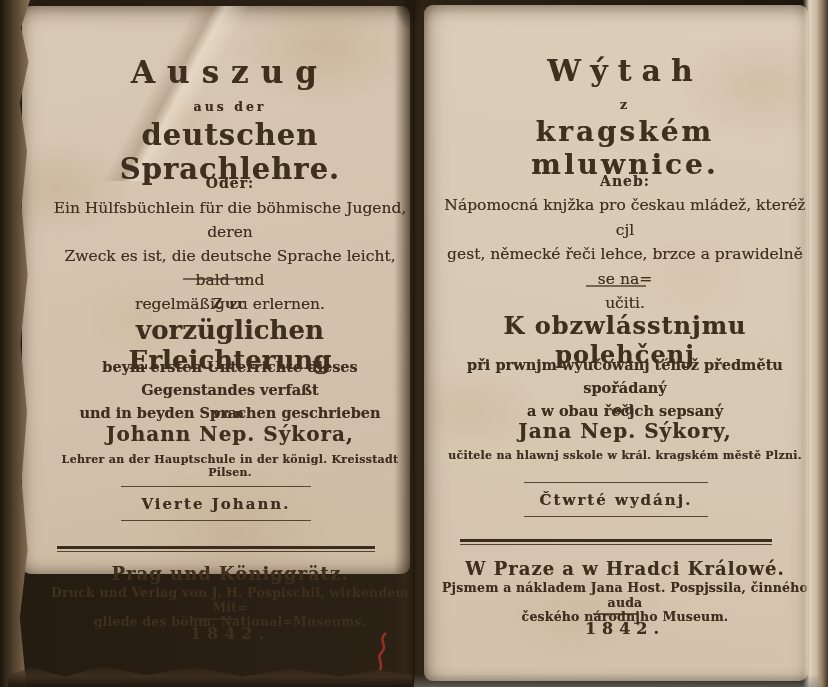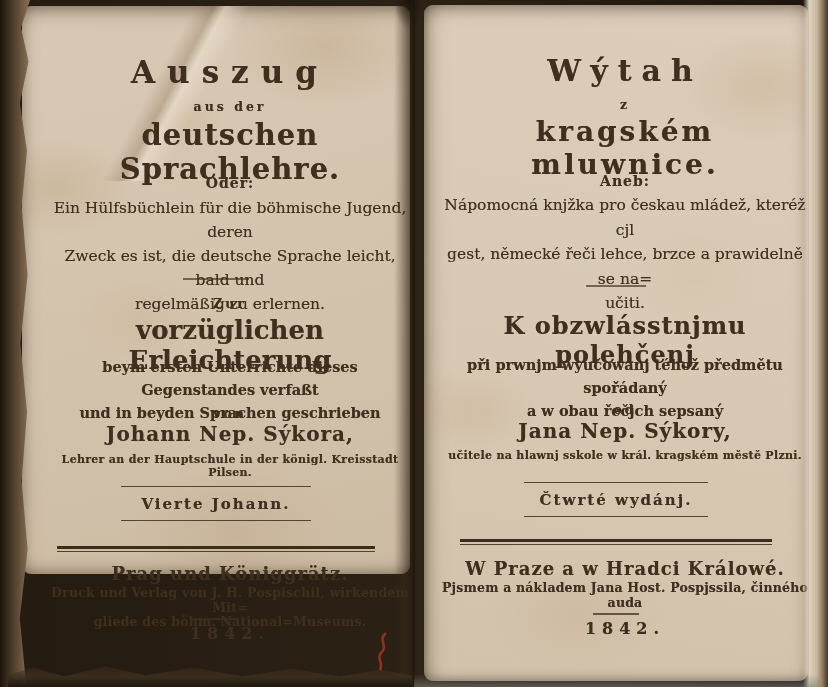--- a/index.html
+++ b/index.html
@@ -184,20 +184,21 @@
     <div class="tb t-intro" style="top:397px">od</div>
     <div class="tb t-author" style="top:414px">Jana Nep. Sýkory,</div>
     <div class="tb edition-box" style="top:477px;width:184px">Čtwrté wydánj.</div>
 
     <div class="tb t-role" style="top:444px">učitele na hlawnj sskole w král. kragském městě Plzni.</div>
 
     <div class="dbl-rule" style="top:534px;width:312px"></div>
     <div class="tb t-place" style="top:553px">W Praze a w Hradci Králowé.</div>
     <div class="tb t-imprint" style="top:576px">
       <div>Pjsmem a nákladem Jana Host. Pospjssila, činného auda</div>
+      <div>českého národnjho Museum.</div>
     </div>
     <div class="rule-tiny" style="top:608px"></div>
     <div class="tb t-year" style="top:614px">1842.</div>
   </div>
 
   <div class="gutter"></div>
   <div class="board-edge"></div>
   <div class="stack-edge"></div>
   <div class="bottom-band-left"></div>
   <div class="bottom-band-right"></div>

